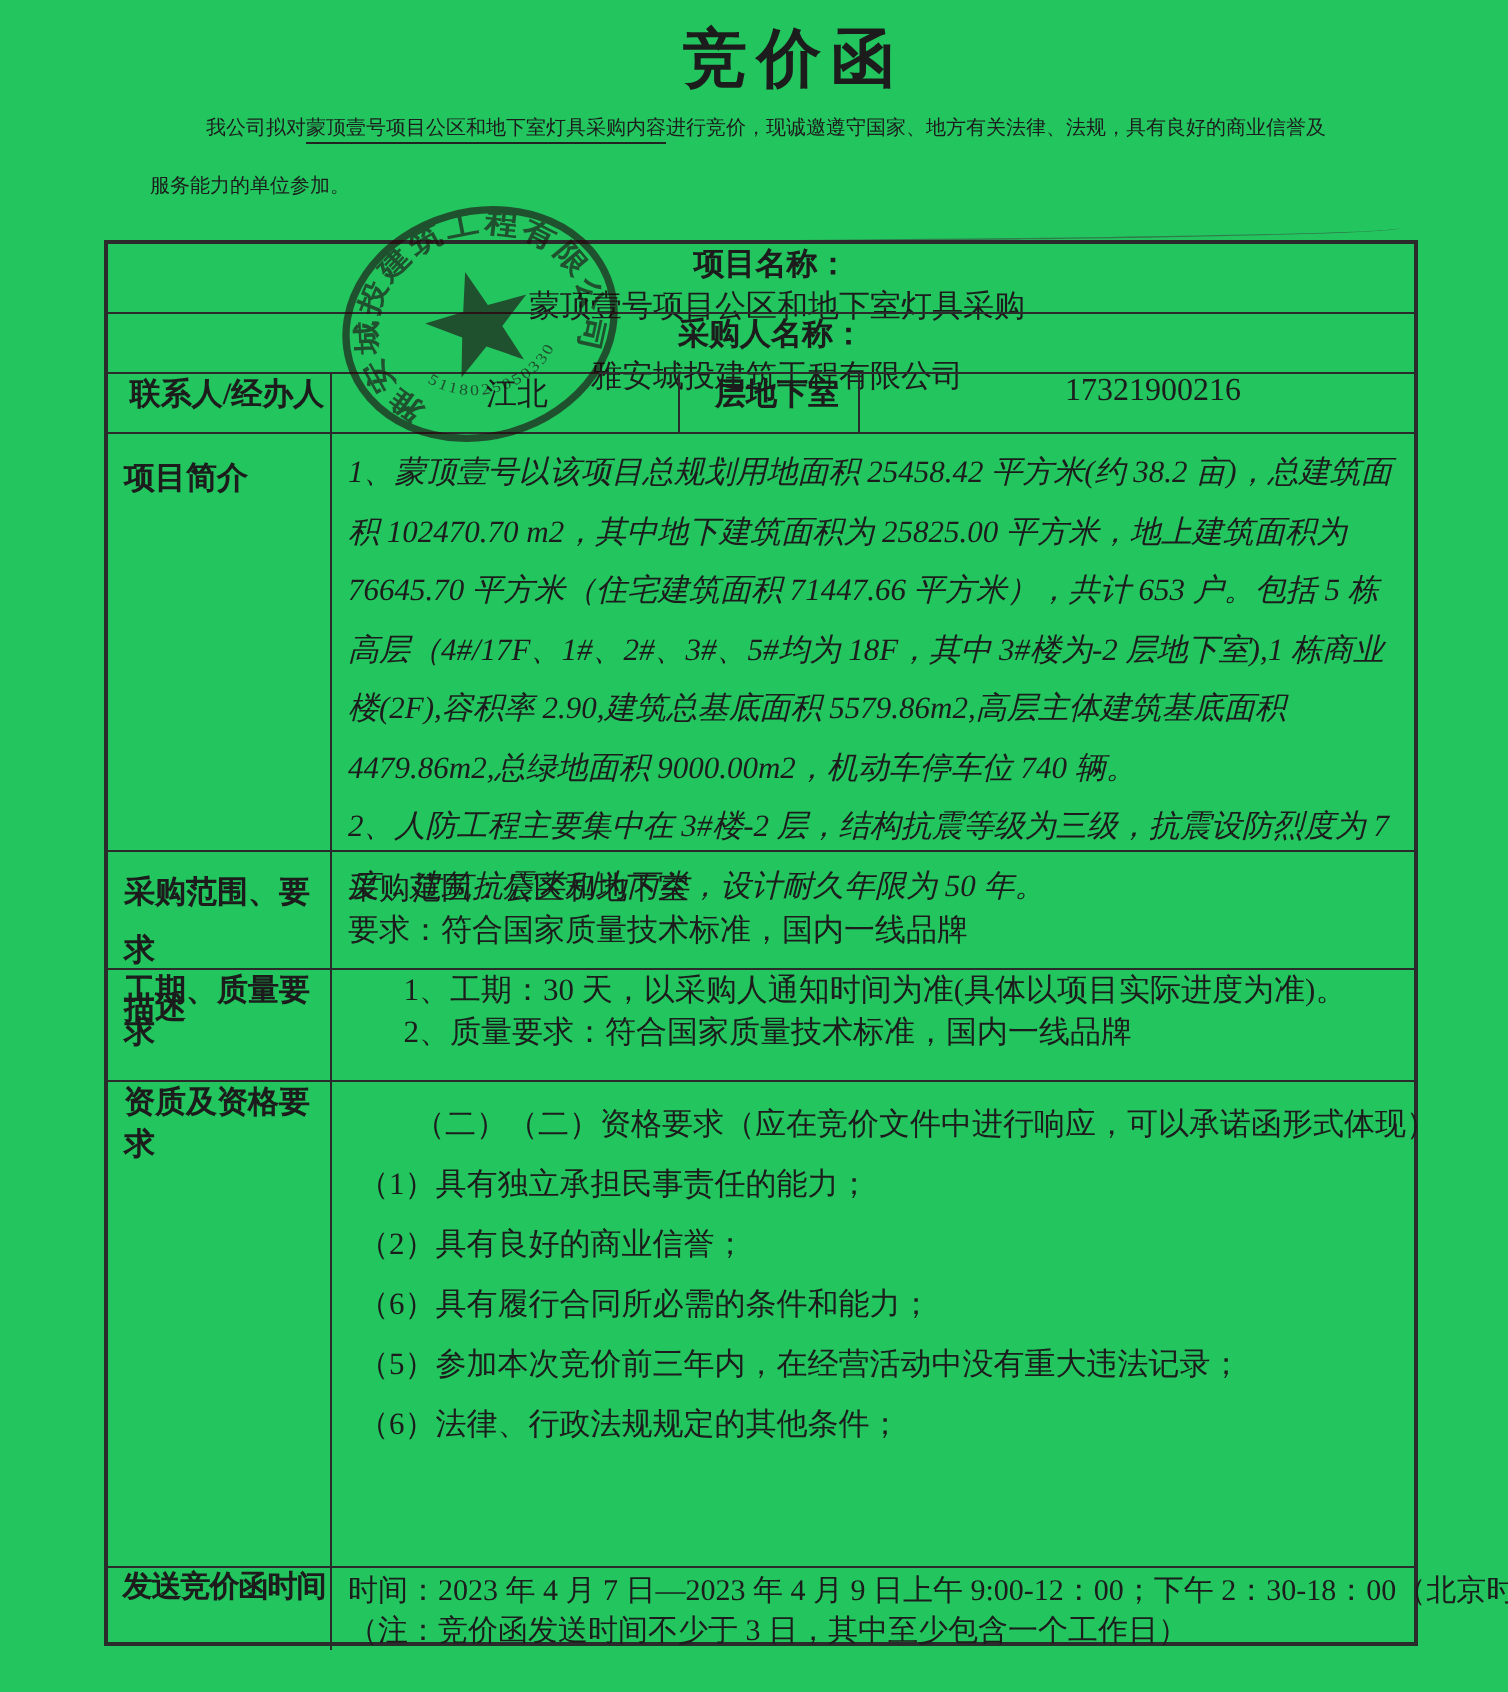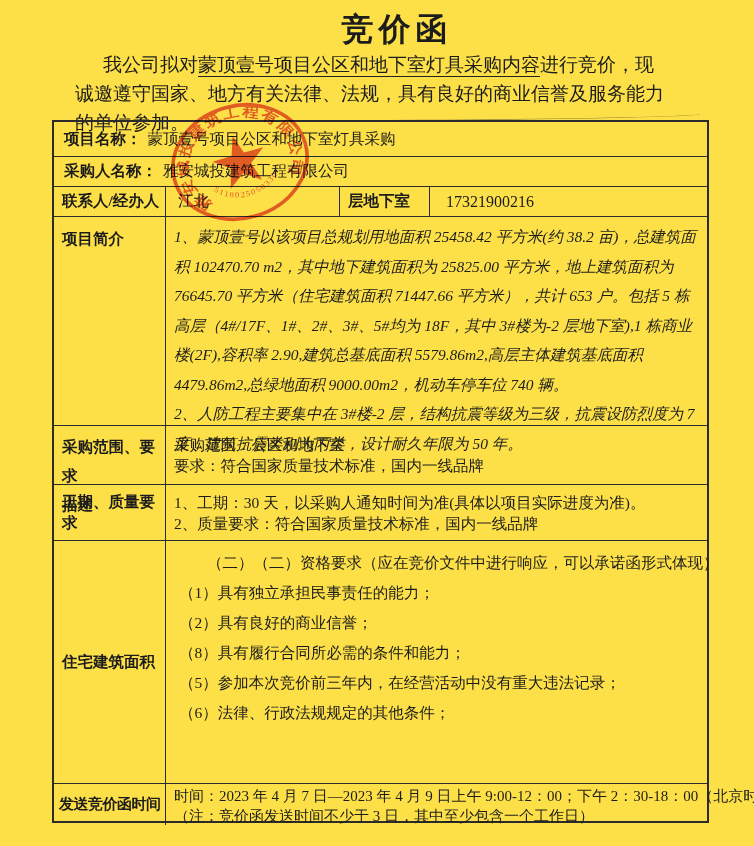--- a/index.html
+++ b/index.html
@@ -1,48 +1,48 @@
 <!DOCTYPE html>
 <html><head>
 <meta charset="utf-8">
 <style>
   html,body{margin:0;padding:0;background:#e8e8e8;}
   .page{
     position:relative;
     width:754px;height:846px;
-    background:#fde047;
+    background:#22c55e;
     font-family:"Liberation Serif","DejaVu Serif",serif;
     color:#1c1c1c;
     overflow:hidden;
   }
   .doc-title{
     position:absolute;top:8px;left:40px;width:714px;
     text-align:center;
     font-size:32px;font-weight:bold;
     letter-spacing:5px;
     margin:0;
   }
   .intro{
     position:absolute;top:50px;left:75px;width:592px;
-    font-size:19px;line-height:29px;
+    font-size:10px;line-height:29px;
     text-indent:28px;
     margin:0;
   }
   .uline{border-bottom:1.5px solid #222;padding-bottom:1px;}
   
   .bid-table{
     position:absolute;left:52px;top:120px;width:657px;height:703px;
     border:2px solid #2b2b2b;
     box-sizing:border-box;
     display:flex;flex-direction:column;
     font-size:15.5px;
   }
   .trow{display:flex;box-sizing:border-box;border-top:1.5px solid #2b2b2b;}
   .trow:first-child{border-top:none;}
-  .cell{box-sizing:border-box;border-left:1.5px solid #2b2b2b;min-width:0;}
+  .cell{box-sizing:border-box;border-left:1.5px solid #2b2b2b;min-width:0;flex-direction:column;}
   .cell:first-child{border-left:none;}
   .lbl{font-weight:bold;}
   .label-col{width:111px;flex:0 0 111px;padding-left:8px;}
   .v-center{display:flex;align-items:center;}
   .row-h1{height:34px;flex:0 0 34px;}
   .row-h2{height:30px;flex:0 0 30px;}
   .row-h3{height:30px;flex:0 0 30px;}
   .row-h4{height:209px;flex:0 0 209px;}
   .row-h5{height:59px;flex:0 0 59px;}
   .row-h6{height:56px;flex:0 0 56px;}
@@ -136,26 +136,26 @@
       <div class="cell label-col v-center lbl">工期、质量要求</div>
       <div class="cell content-col v-center">
         <div class="period-lines">
           <div>1、工期：30 天，以采购人通知时间为准(具体以项目实际进度为准)。</div>
           <div>2、质量要求：符合国家质量技术标准，国内一线品牌</div>
         </div>
       </div>
     </div>
 
     <div class="trow row-h7">
-      <div class="cell label-col v-center lbl">住宅建筑面积</div>
+      <div class="cell label-col v-center lbl">资质及资格要求</div>
       <div class="cell content-col qual-list">
         <div class="qual-item indent">（二）（二）资格要求（应在竞价文件中进行响应，可以承诺函形式体现）</div>
         <div class="qual-item">（1）具有独立承担民事责任的能力；</div>
         <div class="qual-item">（2）具有良好的商业信誉；</div>
-        <div class="qual-item">（8）具有履行合同所必需的条件和能力；</div>
+        <div class="qual-item">（6）具有履行合同所必需的条件和能力；</div>
         <div class="qual-item">（5）参加本次竞价前三年内，在经营活动中没有重大违法记录；</div>
         <div class="qual-item">（6）法律、行政法规规定的其他条件；</div>
       </div>
     </div>
 
     <div class="trow row-h8">
       <div class="cell label-col v-center lbl label-tight">发送竞价函时间</div>
       <div class="cell content-col time-lines">
         <div>时间：2023 年 4 月 7 日—2023 年 4 月 9 日上午 9:00-12：00；下午 2：30-18：00（北京时间）。</div>
         <div>（注：竞价函发送时间不少于 3 日，其中至少包含一个工作日）</div>

